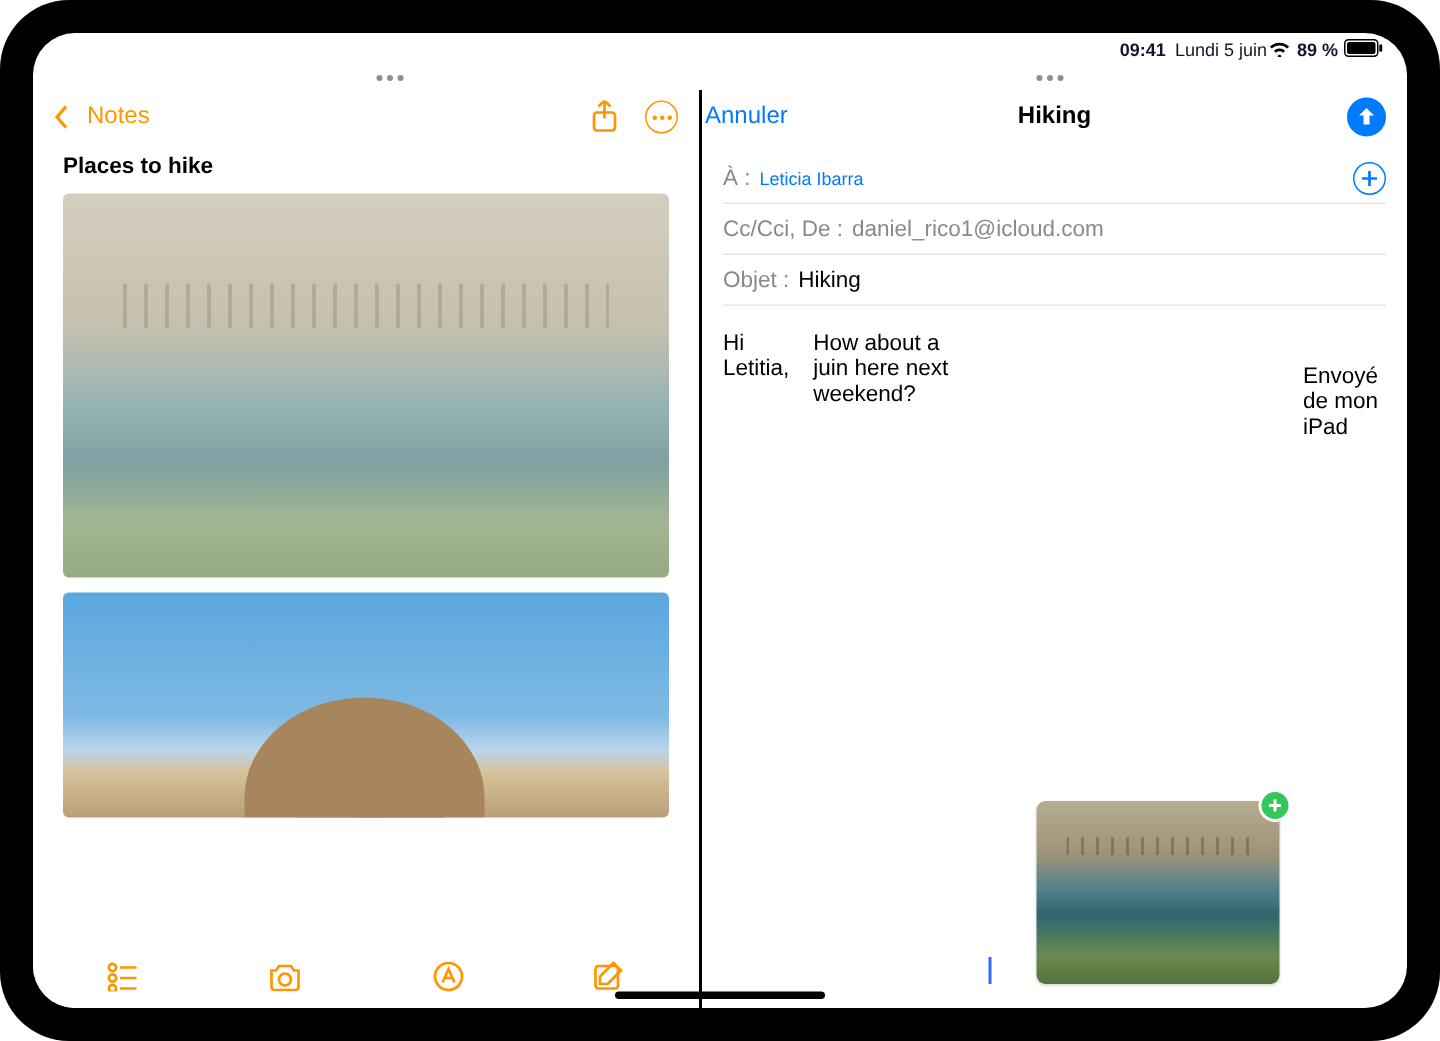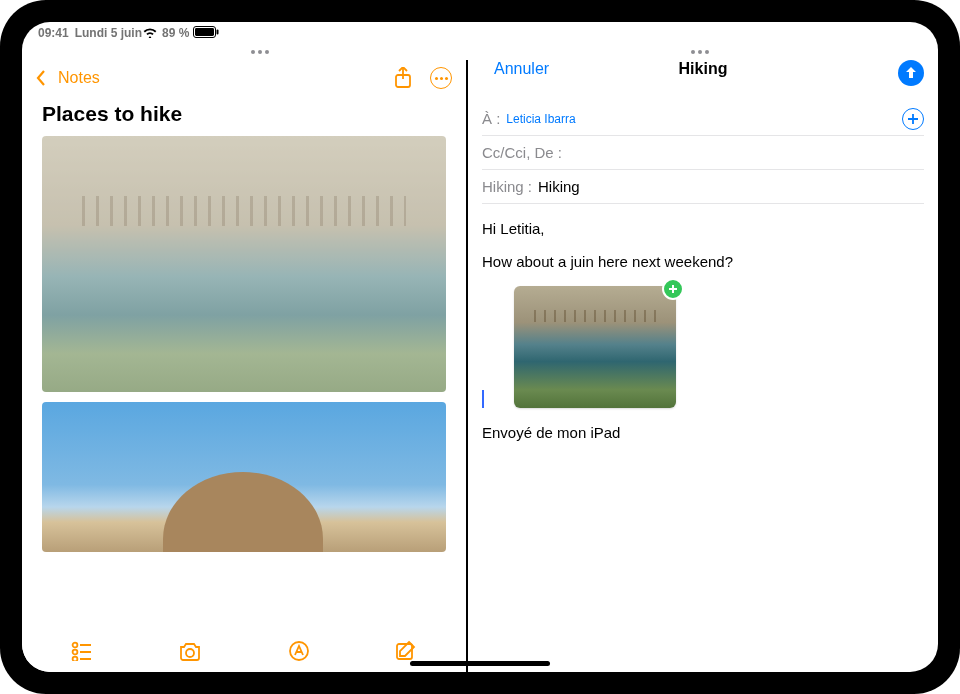--- a/index.html
+++ b/index.html
@@ -21,28 +21,28 @@
     display: flex;
     flex-direction: column;
     position: relative;
   }
 
   
   .status-bar {
     height: 22px;
     display: flex;
     align-items: center;
-    justify-content: flex-start;
+    justify-content: flex-end;
     padding: 0 16px;
     font-size: 12px;
     font-weight: 600;
-    color: #737373;
+    color: #0f172a;
   }
   .status-left { display: flex; gap: 6px; align-items: center;}
-  .status-left .date { font-weight: 700; }
+  .status-left .date { font-weight: 400; }
   .status-right { display: flex; gap: 4px; align-items: center; }
 
   
   .mt-row {
     height: 16px;
     display: flex;
     justify-content: center;
     align-items: center;
     gap: 410px;
     padding-top: 0px;
@@ -80,21 +80,21 @@
   .icon-btn { width: 22px; height: 22px; display:flex; align-items:center; justify-content:center; cursor:pointer; color:#ff9500;}
   .circ-more { width:22px; height:22px; border:1.6px solid #ff9500; border-radius:50%; display:flex; align-items:center; justify-content:center; gap:2px;}
   .circ-more span{ width:3px; height:3px; border-radius:50%; background:#ff9500;}
 
   .note-content {
     flex: 1;
     overflow: hidden;
     padding: 0 14px 0 14px;
     position:relative;
   }
-  .note-title { font-size: 21px; font-weight: 700; margin: 6px 0 10px 6px; color:#000;}
+  .note-title { font-size: 15px; font-weight: 700; margin: 6px 0 10px 6px; color:#000;}
   .note-img {
     width: 97%;
     margin: 0 auto 10px auto;
     border-radius: 4px;
     overflow:hidden;
   }
   .img-landscape1 { height: 256px; background: linear-gradient(180deg, #bcb49a 0%, #a89f84 35%, #5f8c8e 55%, #3a6f71 70%, #728f59 85%, #5e7c44 100%); position:relative; opacity:.65;}
   .img-landscape1::before{ content:""; position:absolute; left:40px; right:40px; top:60px; height:30px; background: repeating-linear-gradient(90deg, rgba(90,70,40,.4) 0 3px, transparent 3px 14px);}
   .img-landscape2 { height: 150px; background: linear-gradient(180deg, #5aa7e0 0%, #7fb9e3 55%, #b8d6ec 70%, #d7c29a 80%, #b89f78 100%); position:relative;}
   .img-landscape2::after{ content:""; position:absolute; bottom:0; left:30%; width:160px; height:80px; background:#a8865d; border-radius: 60% 60% 0 0 / 100% 100% 0 0; }
@@ -107,21 +107,22 @@
     justify-content: space-around;
     padding: 0 6px;
     background:#fff;
   }
   .notes-toolbar .tool { color:#ff9500; cursor:pointer; display:flex; align-items:center; justify-content:center;}
 
   
   .mail-header {
     height: 36px;
     display:flex;
-    padding: 0 26px;
+    align-items:center;
+    padding: 0 2px;
     position:relative;
   }
   .mail-cancel { color:#007aff; font-size:16px; cursor:pointer;}
   .mail-title { position:absolute; left:50%; transform:translateX(-50%); font-weight:600; font-size:16px; color:#000;}
   .mail-send { position:absolute; right:14px; width:26px; height:26px; background:#007aff; border-radius:50%; display:flex; align-items:center; justify-content:center; cursor:pointer;}
   .mail-send svg { fill:#fff; }
 
   .mail-fields { padding: 6px 14px 0 14px; font-size:15px;}
   .field-row {
     display:flex; align-items:center; gap:6px;
@@ -137,36 +138,36 @@
     position:absolute; right:0;
     width:22px; height:22px; border:1.6px solid #007aff; border-radius:50%;
     display:flex; align-items:center; justify-content:center; cursor:pointer;
   }
   .add-contact svg { stroke:#007aff; fill:none;}
   .cc-value, .subj-value { color:#8a8a8e; }
   .subj-value.filled{ color:#000; }
 
   .mail-body {
     flex:1; padding: 16px 14px; font-size:15px; color:#000;
-    display:flex; flex-direction:column; gap:16px;
+    display:flex; gap:16px;
   }
   .cursor-line { display:flex; align-items:flex-end; }
   .text-cursor { width:2px; height:18px; background:#3369ff; }
   .attach-thumb {
     width: 162px; height: 122px; border-radius:6px; position:relative; margin-left:30px;
     background: linear-gradient(180deg, #b5ac92 0%, #9c9279 30%, #54818b 48%, #2f6670 62%, #6a8a50 85%, #52733a 100%);
     box-shadow: 0 1px 2px rgba(0,0,0,.15);
   }
   .attach-thumb::before{ content:""; position:absolute; left:20px; right:20px; top:24px; height:12px; background: repeating-linear-gradient(90deg, rgba(90,70,40,.4) 0 2px, transparent 2px 10px);}
   .attach-add {
     position:absolute; top:-8px; right:-8px; width:22px; height:22px; background:#34c759; border-radius:50%;
     display:flex; align-items:center; justify-content:center; border:2px solid #fff;
   }
   .attach-add svg{ stroke:#fff; }
-  .signature { color:#000;}
+  .signature { margin-top:22px; color:#000;}
 
   
   .home-indicator {
     position:absolute; bottom:6px; left:50%; transform:translateX(-50%);
     width:140px; height:5px; background:#000; border-radius:3px;
   }
 </style>
 </head>
 <body>
 
@@ -292,23 +293,24 @@
             <span class="field-label">À :</span>
             <span class="to-pill">Leticia Ibarra</span>
             <div class="add-contact">
               <svg width="12" height="12" viewBox="0 0 12 12" stroke-width="1.8">
                   <path d="M6 1v10M1 6h10"></path>
                 </svg>
             </div>
           </div>
           <div class="field-row">
             <span class="field-label">Cc/Cci, De :</span>
+            <span class="cc-value">daniel_rico1@icloud.com</span>
           </div>
           <div class="field-row">
-            <span class="field-label">Hiking :</span>
+            <span class="field-label">Objet :</span>
             <span class="subj-value filled">Hiking</span>
           </div>
         </div>
 
         <div class="mail-body">
           <div>Hi Letitia,</div>
           <div>How about a juin here next weekend?</div>
           <div class="cursor-line">
             <span class="text-cursor"></span>
             <div class="attach-thumb">

